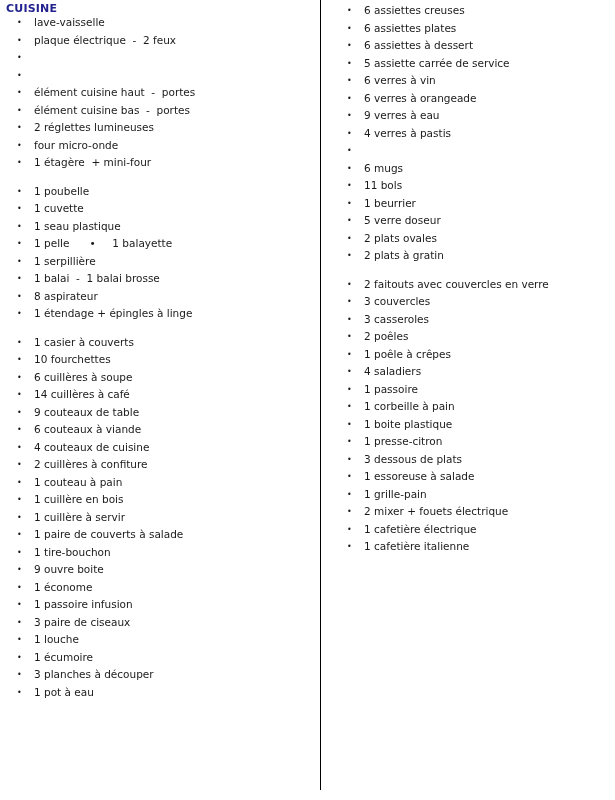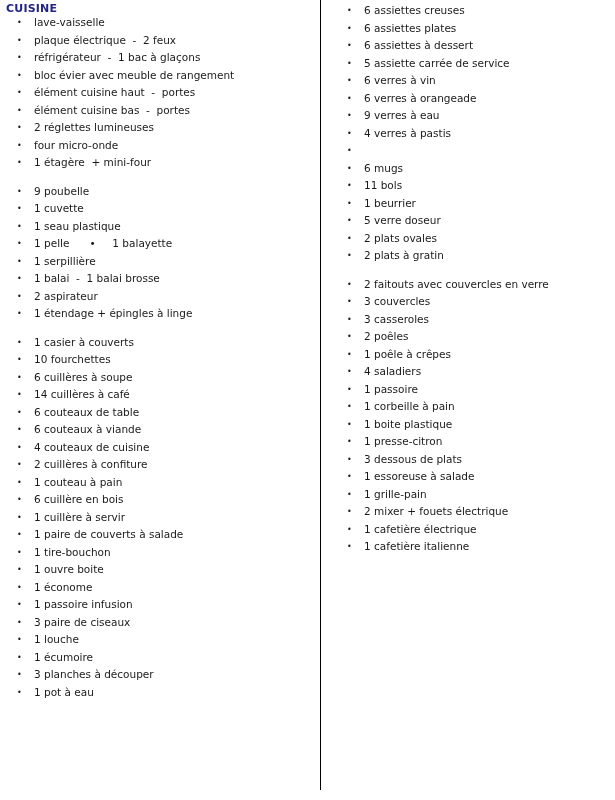--- a/index.html
+++ b/index.html
@@ -89,51 +89,51 @@
 <div class="page">
 
   <div class="title">CUISINE</div>
 
   <div class="divider"></div>
 
   <div class="col col-left">
     <ul class="items">
         <li class="item"><span class="bullet">•</span><span>lave-vaisselle</span></li>
         <li class="item"><span class="bullet">•</span><span>plaque électrique  -  2 feux</span></li>
-        <li class="item"><span class="bullet">•</span><span>réfrigérateur  -  1 bac à glaçons</span></li>
-        <li class="item"><span class="bullet">•</span><span>bloc évier avec meuble de rangement</span></li>
+        <li class="item"><span class="bullet">•</span></li>
+        <li class="item"><span class="bullet">•</span></li>
         <li class="item"><span class="bullet">•</span><span>élément cuisine haut  -  portes</span></li>
         <li class="item"><span class="bullet">•</span><span>élément cuisine bas  -  portes</span></li>
         <li class="item"><span class="bullet">•</span><span>2 réglettes lumineuses</span></li>
         <li class="item"><span class="bullet">•</span><span>four micro-onde</span></li>
         <li class="item"><span class="bullet">•</span><span>1 étagère  + mini-four</span></li>
         <li class="item spacer"></li>
-        <li class="item"><span class="bullet">•</span><span>9 poubelle</span></li>
+        <li class="item"><span class="bullet">•</span><span>1 poubelle</span></li>
         <li class="item"><span class="bullet">•</span><span>1 cuvette</span></li>
         <li class="item"><span class="bullet">•</span><span>1 seau plastique</span></li>
         <li class="item"><span class="bullet">•</span><span>1 pelle      •     1 balayette</span></li>
         <li class="item"><span class="bullet">•</span><span>1 serpillière</span></li>
         <li class="item"><span class="bullet">•</span><span>1 balai  -  1 balai brosse</span></li>
-        <li class="item"><span class="bullet">•</span><span>2 aspirateur</span></li>
+        <li class="item"><span class="bullet">•</span><span>8 aspirateur</span></li>
         <li class="item"><span class="bullet">•</span><span>1 étendage + épingles à linge</span></li>
         <li class="item spacer"></li>
         <li class="item"><span class="bullet">•</span><span>1 casier à couverts</span></li>
         <li class="item"><span class="bullet">•</span><span>10 fourchettes</span></li>
         <li class="item"><span class="bullet">•</span><span>6 cuillères à soupe</span></li>
         <li class="item"><span class="bullet">•</span><span>14 cuillères à café</span></li>
-        <li class="item"><span class="bullet">•</span><span>6 couteaux de table</span></li>
+        <li class="item"><span class="bullet">•</span><span>9 couteaux de table</span></li>
         <li class="item"><span class="bullet">•</span><span>6 couteaux à viande</span></li>
         <li class="item"><span class="bullet">•</span><span>4 couteaux de cuisine</span></li>
         <li class="item"><span class="bullet">•</span><span>2 cuillères à confiture</span></li>
         <li class="item"><span class="bullet">•</span><span>1 couteau à pain</span></li>
-        <li class="item"><span class="bullet">•</span><span>6 cuillère en bois</span></li>
+        <li class="item"><span class="bullet">•</span><span>1 cuillère en bois</span></li>
         <li class="item"><span class="bullet">•</span><span>1 cuillère à servir</span></li>
         <li class="item"><span class="bullet">•</span><span>1 paire de couverts à salade</span></li>
         <li class="item"><span class="bullet">•</span><span>1 tire-bouchon</span></li>
-        <li class="item"><span class="bullet">•</span><span>1 ouvre boite</span></li>
+        <li class="item"><span class="bullet">•</span><span>9 ouvre boite</span></li>
         <li class="item"><span class="bullet">•</span><span>1 économe</span></li>
         <li class="item"><span class="bullet">•</span><span>1 passoire infusion</span></li>
         <li class="item"><span class="bullet">•</span><span>3 paire de ciseaux</span></li>
         <li class="item"><span class="bullet">•</span><span>1 louche</span></li>
         <li class="item"><span class="bullet">•</span><span>1 écumoire</span></li>
         <li class="item"><span class="bullet">•</span><span>3 planches à découper</span></li>
         <li class="item"><span class="bullet">•</span><span>1 pot à eau</span></li>
       </ul>
   </div>
 

